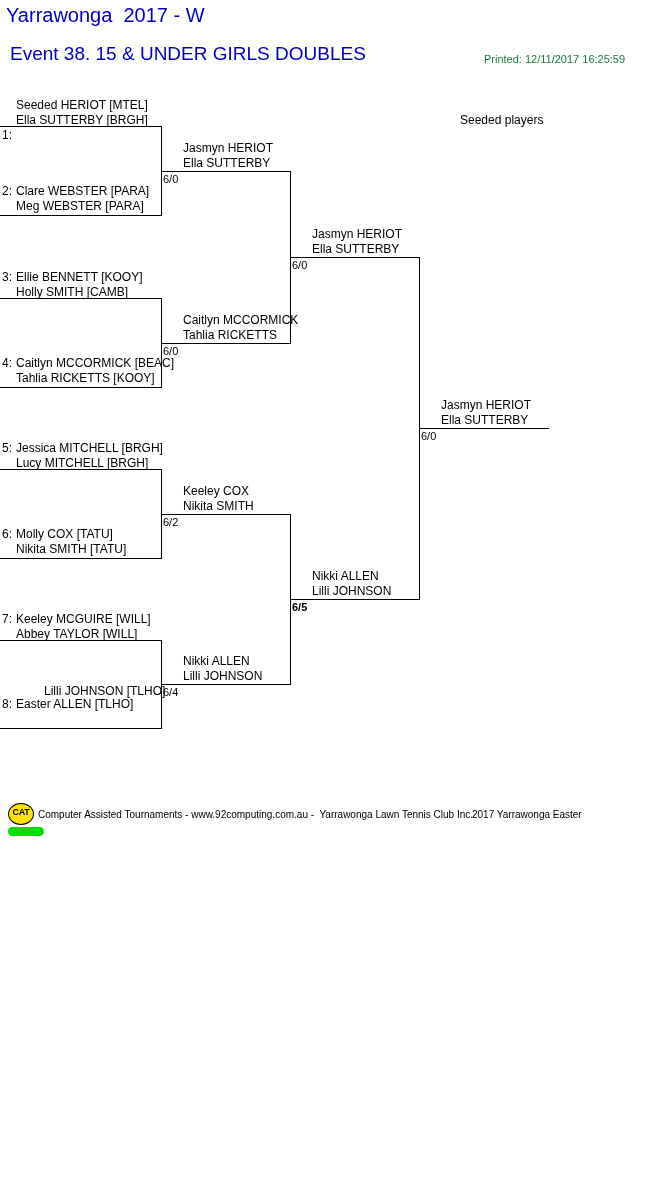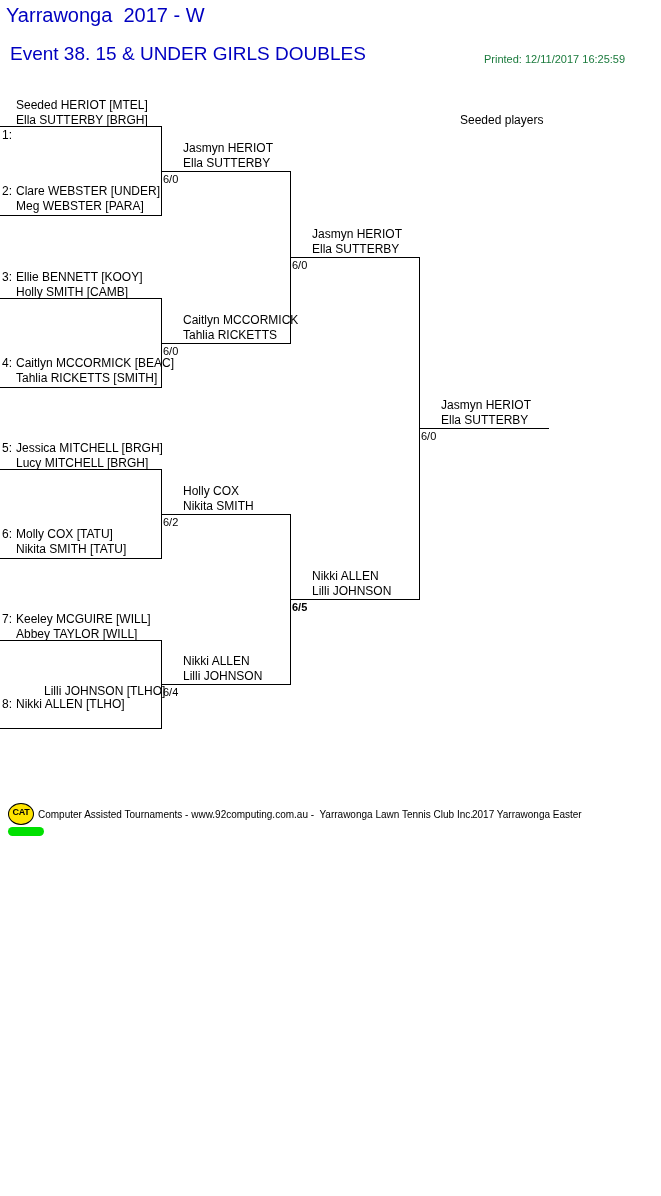--- a/index.html
+++ b/index.html
@@ -118,45 +118,45 @@
 <div class="abs" id="printed-stamp">Printed: 12/11/2017 16:25:59</div>
 <div class="abs" id="seeded-players-label">Seeded players</div>
 
 <div class="abs entry" style="left:2px; top:98px;">
   <span class="ln">1:</span>
 </div>
 <div class="abs entry" style="left:16px; top:98px;">Seeded HERIOT [MTEL]</div>
 <div class="abs entry" style="left:16px; top:113px;">Ella SUTTERBY [BRGH]</div>
 
 <div class="abs entry" style="left:2px; top:184px;">2:</div>
-<div class="abs entry" style="left:16px; top:184px;">Clare WEBSTER [UNDER]</div>
+<div class="abs entry" style="left:16px; top:184px;">Clare WEBSTER [PARA]</div>
 <div class="abs entry" style="left:16px; top:199px;">Meg WEBSTER [PARA]</div>
 
 <div class="abs entry" style="left:2px; top:270px;">3:</div>
 <div class="abs entry" style="left:16px; top:270px;">Ellie BENNETT [KOOY]</div>
 <div class="abs entry" style="left:16px; top:285px;">Holly SMITH [CAMB]</div>
 
 <div class="abs entry" style="left:2px; top:356px;">4:</div>
 <div class="abs entry" style="left:16px; top:356px;">Caitlyn MCCORMICK [BEAC]</div>
-<div class="abs entry" style="left:16px; top:371px;">Tahlia RICKETTS [SMITH]</div>
+<div class="abs entry" style="left:16px; top:371px;">Tahlia RICKETTS [KOOY]</div>
 
 <div class="abs entry" style="left:2px; top:441px;">5:</div>
 <div class="abs entry" style="left:16px; top:441px;">Jessica MITCHELL [BRGH]</div>
 <div class="abs entry" style="left:16px; top:456px;">Lucy MITCHELL [BRGH]</div>
 
 <div class="abs entry" style="left:2px; top:527px;">6:</div>
 <div class="abs entry" style="left:16px; top:527px;">Molly COX [TATU]</div>
 <div class="abs entry" style="left:16px; top:542px;">Nikita SMITH [TATU]</div>
 
 <div class="abs entry" style="left:2px; top:612px;">7:</div>
 <div class="abs entry" style="left:16px; top:612px;">Keeley MCGUIRE [WILL]</div>
 <div class="abs entry" style="left:16px; top:627px;">Abbey TAYLOR [WILL]</div>
 
 <div class="abs entry" style="left:2px; top:697px;">8:</div>
-<div class="abs entry" style="left:16px; top:697px;">Nikki ALLEN [TLHO]</div>
+<div class="abs entry" style="left:16px; top:697px;">Easter ALLEN [TLHO]</div>
 <div class="abs entry" style="left:16px; top:684px;margin-left:28px;">Lilli JOHNSON [TLHO]</div>
 
 <div class="abs hline" style="left:0px; top:126px; width:162px;"></div>
 <div class="abs hline" style="left:0px; top:215px; width:162px;"></div>
 <div class="abs vline" style="left:161px; top:126px; height:90px;"></div>
 
 <div class="abs hline" style="left:0px; top:298px; width:162px;"></div>
 <div class="abs hline" style="left:0px; top:387px; width:162px;"></div>
 <div class="abs vline" style="left:161px; top:298px; height:90px;"></div>
 
@@ -169,21 +169,21 @@
 <div class="abs vline" style="left:161px; top:640px; height:89px;"></div>
 
 <div class="abs winner" style="left:163px; top:141px;">Jasmyn HERIOT</div>
 <div class="abs winner" style="left:163px; top:156px;">Ella SUTTERBY</div>
 <div class="abs score" style="left:163px; top:173px;">6/0</div>
 
 <div class="abs winner" style="left:163px; top:313px;">Caitlyn MCCORMICK</div>
 <div class="abs winner" style="left:163px; top:328px;">Tahlia RICKETTS</div>
 <div class="abs score" style="left:163px; top:345px;">6/0</div>
 
-<div class="abs winner" style="left:163px; top:484px;">Holly COX</div>
+<div class="abs winner" style="left:163px; top:484px;">Keeley COX</div>
 <div class="abs winner" style="left:163px; top:499px;">Nikita SMITH</div>
 <div class="abs score" style="left:163px; top:516px;">6/2</div>
 
 <div class="abs winner" style="left:163px; top:654px;">Nikki ALLEN</div>
 <div class="abs winner" style="left:163px; top:669px;">Lilli JOHNSON</div>
 <div class="abs score" style="left:163px; top:686px;">6/4</div>
 
 <div class="abs hline" style="left:161px; top:171px; width:130px;"></div>
 <div class="abs hline" style="left:161px; top:343px; width:130px;"></div>
 <div class="abs vline" style="left:290px; top:171px; height:173px;"></div>

